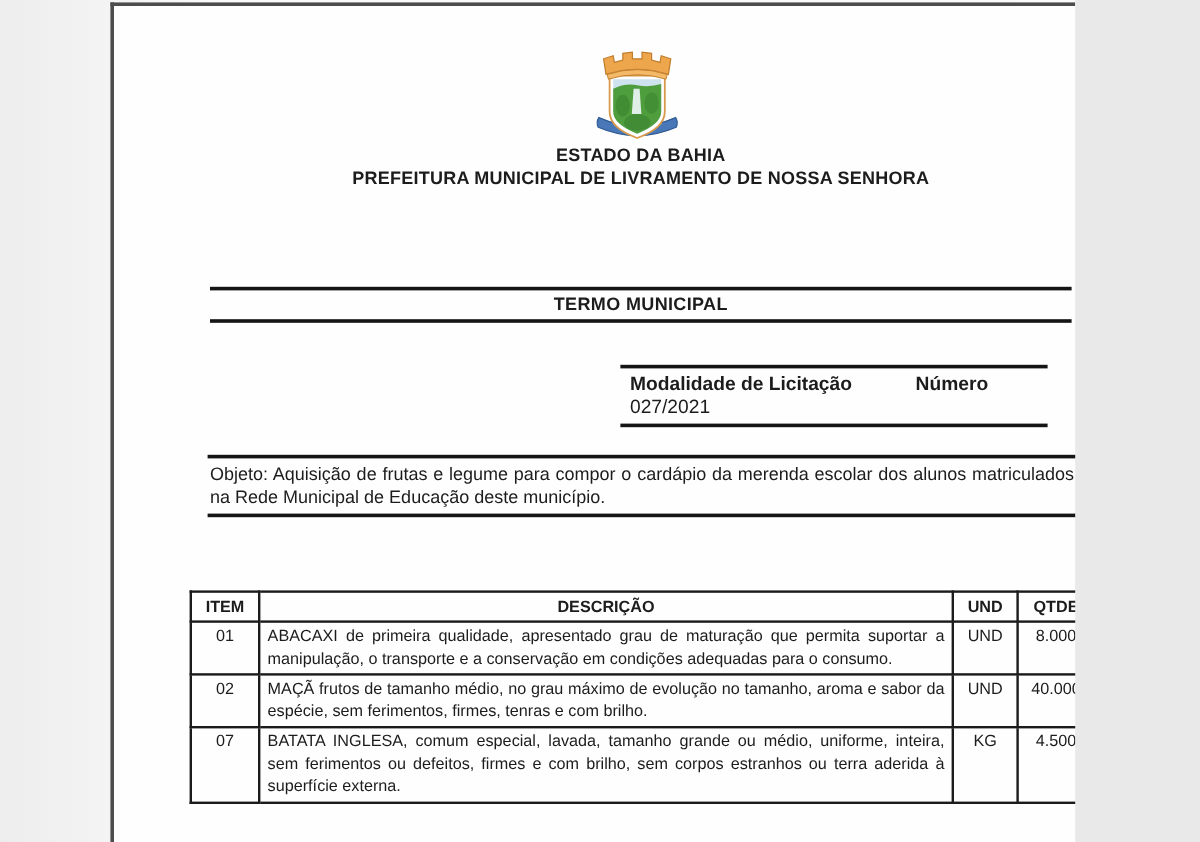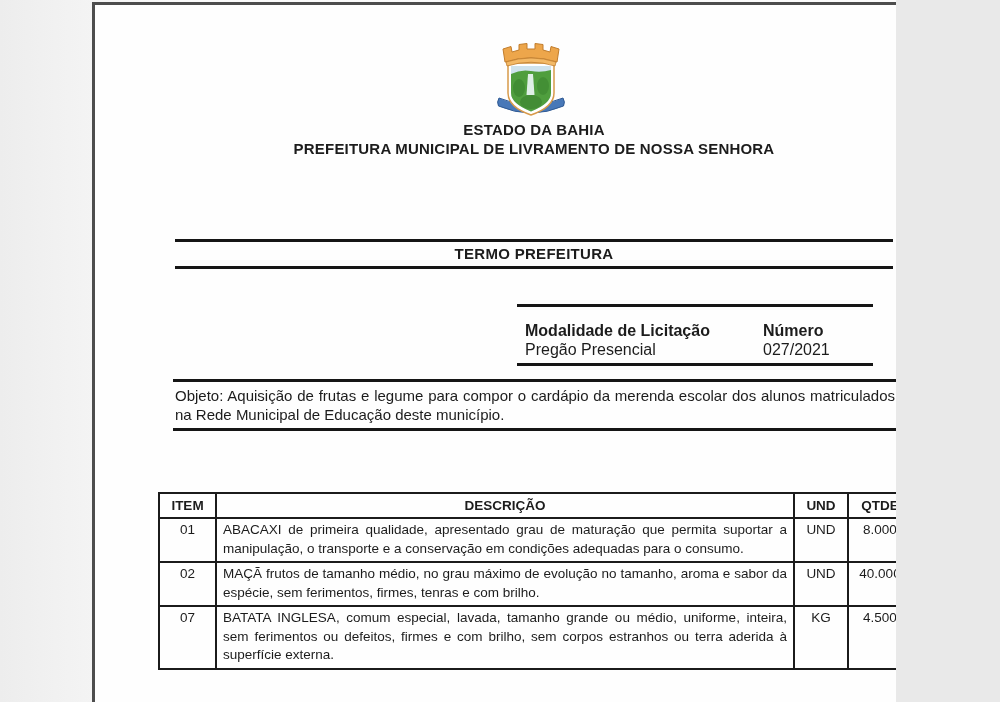--- a/index.html
+++ b/index.html
@@ -60,21 +60,21 @@
     letter-spacing: 0.3px;
   }
 
   
   #modalidade-box {
     left: 517px;
     top: 304px;
     width: 356px;
     border-top: 3px solid #151515;
     border-bottom: 3px solid #151515;
-    padding: 14px 0 4px 0;
+    padding: 4px 0 4px 0;
     font-size: 16px;
     line-height: 19px;
   }
   .mod-grid { display: grid; grid-template-columns: 238px 1fr; padding-left: 8px; }
   .mod-label { font-weight: bold; }
 
   
   #objeto-box {
     left: 173px;
     top: 379px;
@@ -150,28 +150,27 @@
         <path d="M12 21 L10 8 L18 5.5 L19 11 L26 9 L26 3.5 L34 2.5 L34 8 L42 8 L42 2.5 L50 3.5 L50 9 L57 11 L58 5.5 L66 8 L64 21 Q38 12.5 12 21 Z" fill="#eda64b" stroke="#c27d2c" stroke-width="1"></path>
         <path d="M13 21 Q38 13 63 21 L62 25 Q38 17.5 14 25 Z" fill="#f3b967" stroke="#c27d2c" stroke-width="0.8"></path>
       </g>
     </svg>
   </div>
 
   <div class="abs center-col org-line" style="top:121px;">ESTADO DA BAHIA</div>
   <div class="abs center-col org-line" style="top:140px;">PREFEITURA MUNICIPAL DE LIVRAMENTO DE NOSSA SENHORA</div>
 
   <div class="abs" id="termo-box">
-    <span>TERMO PREFEITURA</span>
+    <span>TERMO MUNICIPAL</span>
   </div>
 
   <div class="abs" id="modalidade-box">
     <div class="mod-grid">
       <div class="mod-label">Modalidade de Licitação</div>
       <div class="mod-label">Número</div>
-      <div>Pregão Presencial</div>
       <div>027/2021</div>
     </div>
   </div>
 
   <div class="abs" id="objeto-box">
     <span>Objeto: Aquisição de frutas e legume para compor o cardápio da merenda escolar dos alunos matriculados na Rede Municipal de Educação deste município.</span>
   </div>
 
   <div class="abs" id="items-table">
     <table class="doc">

